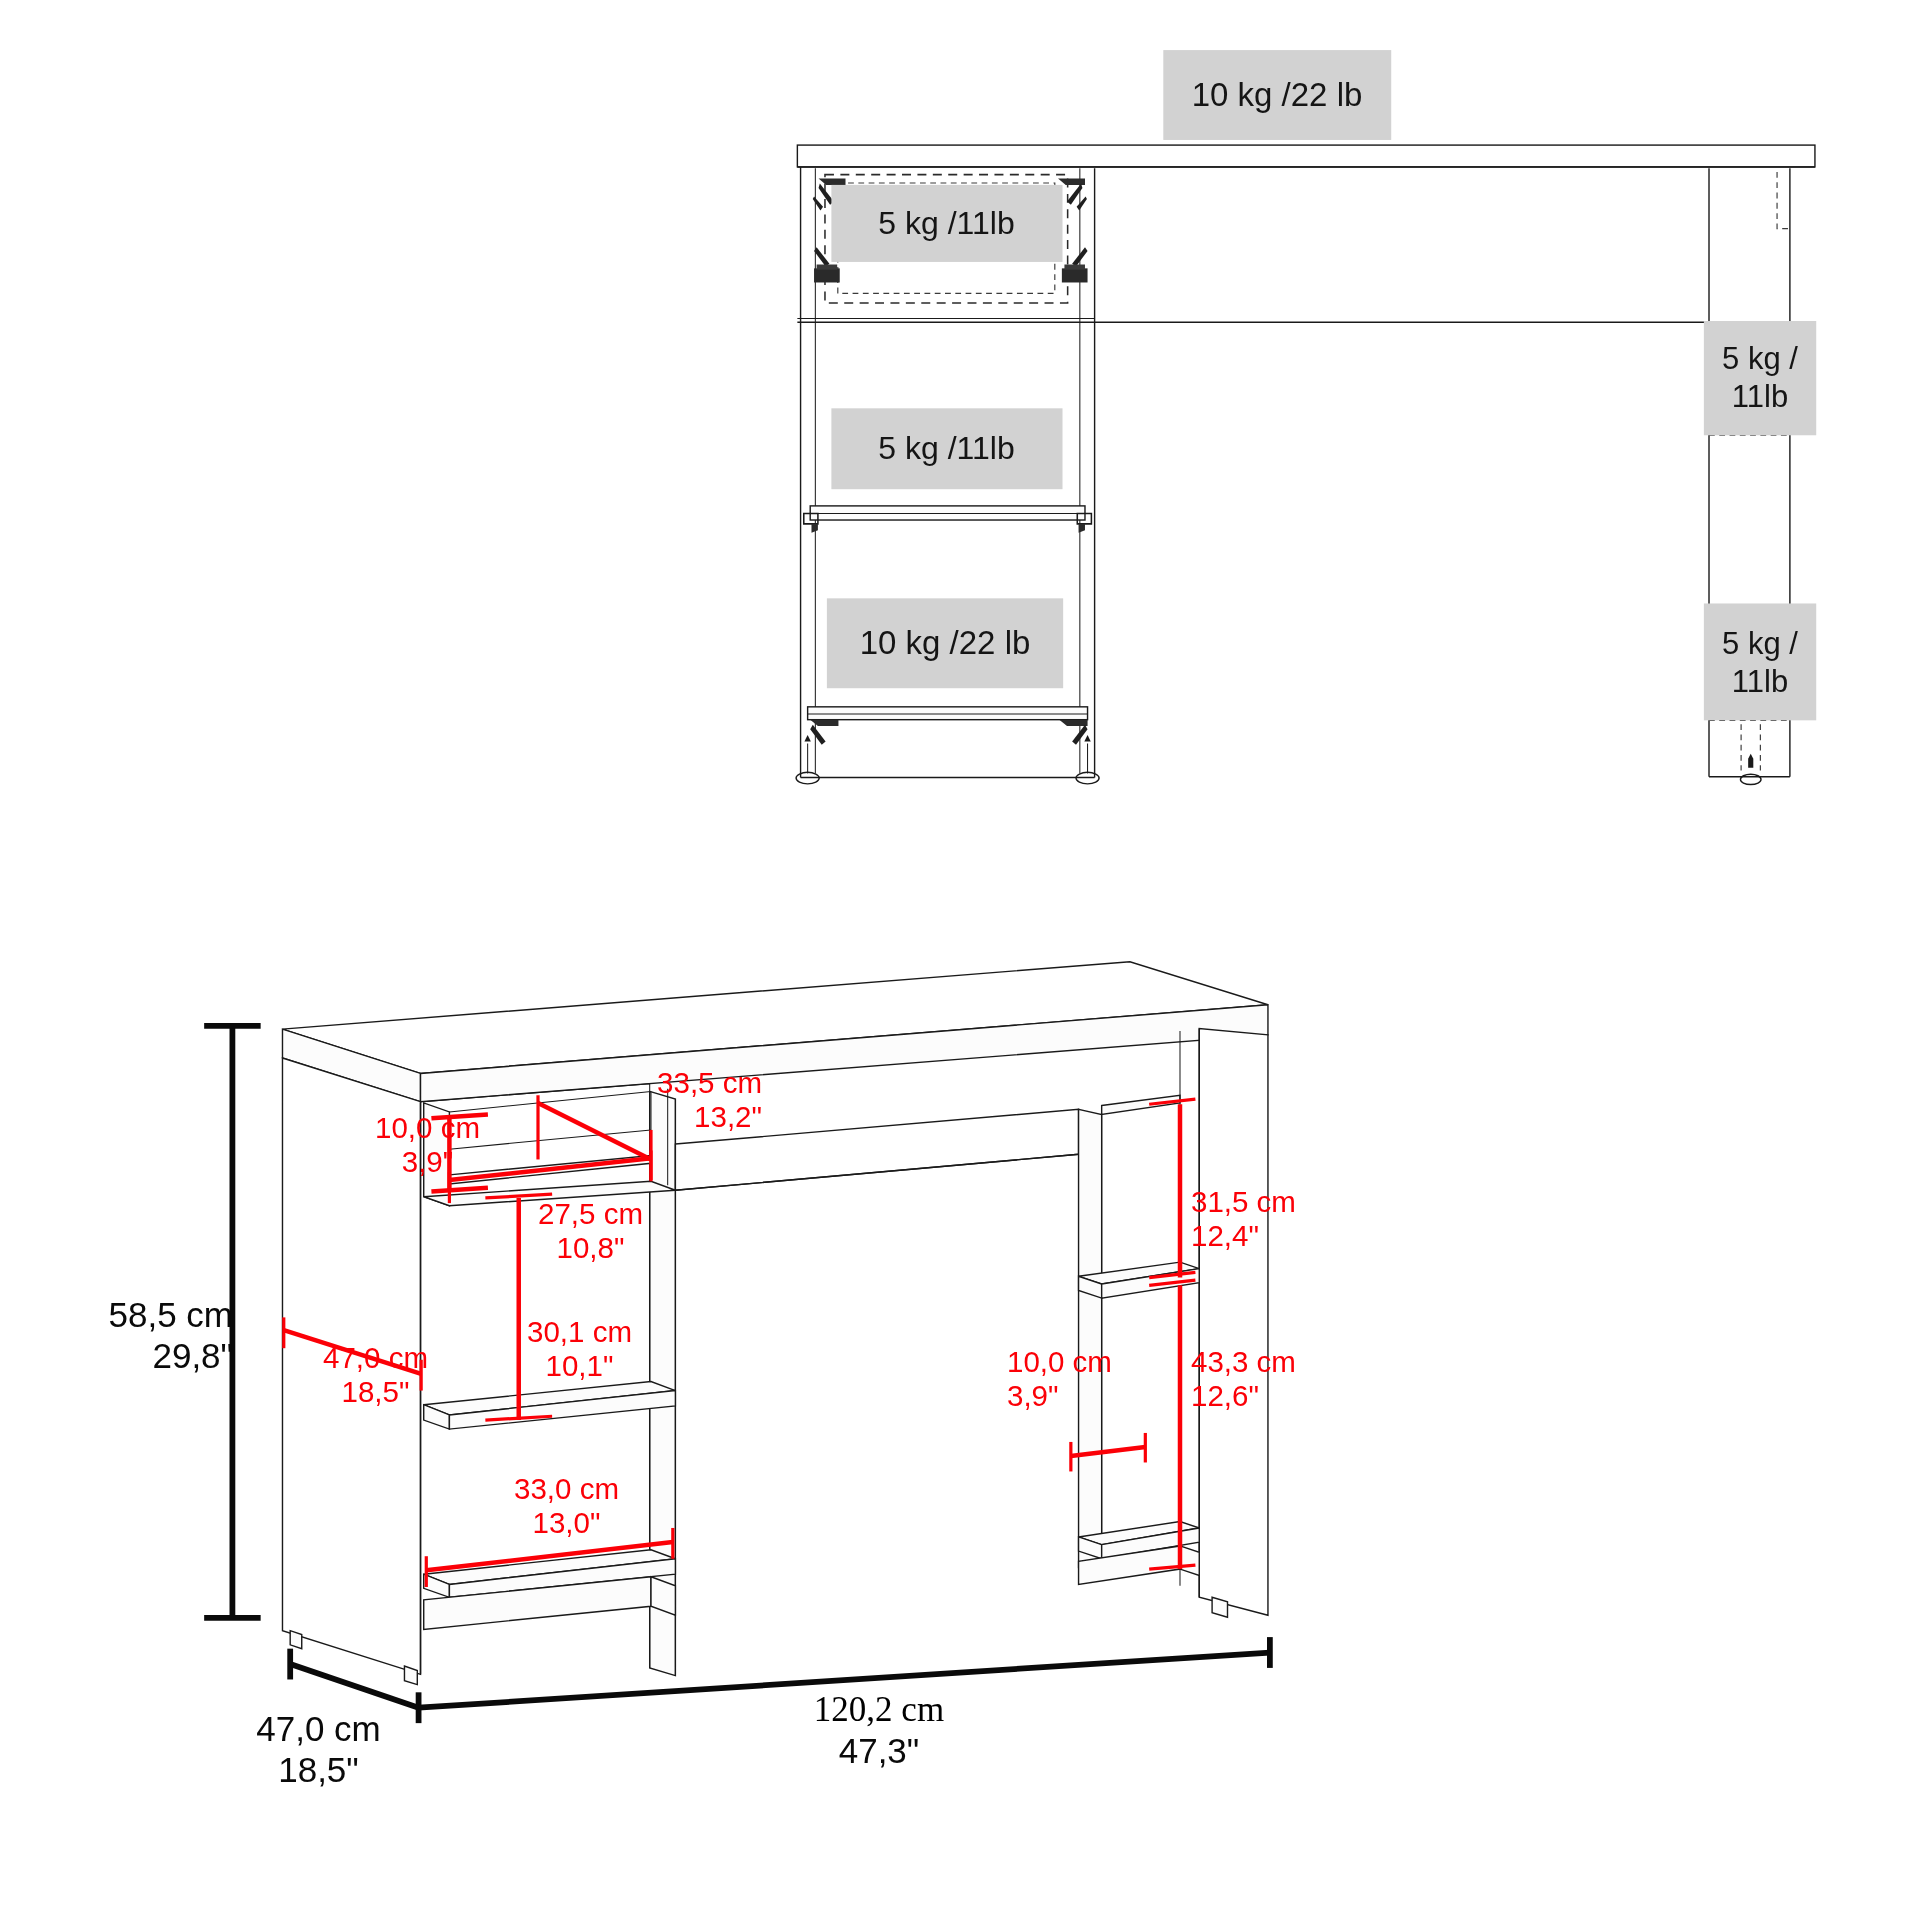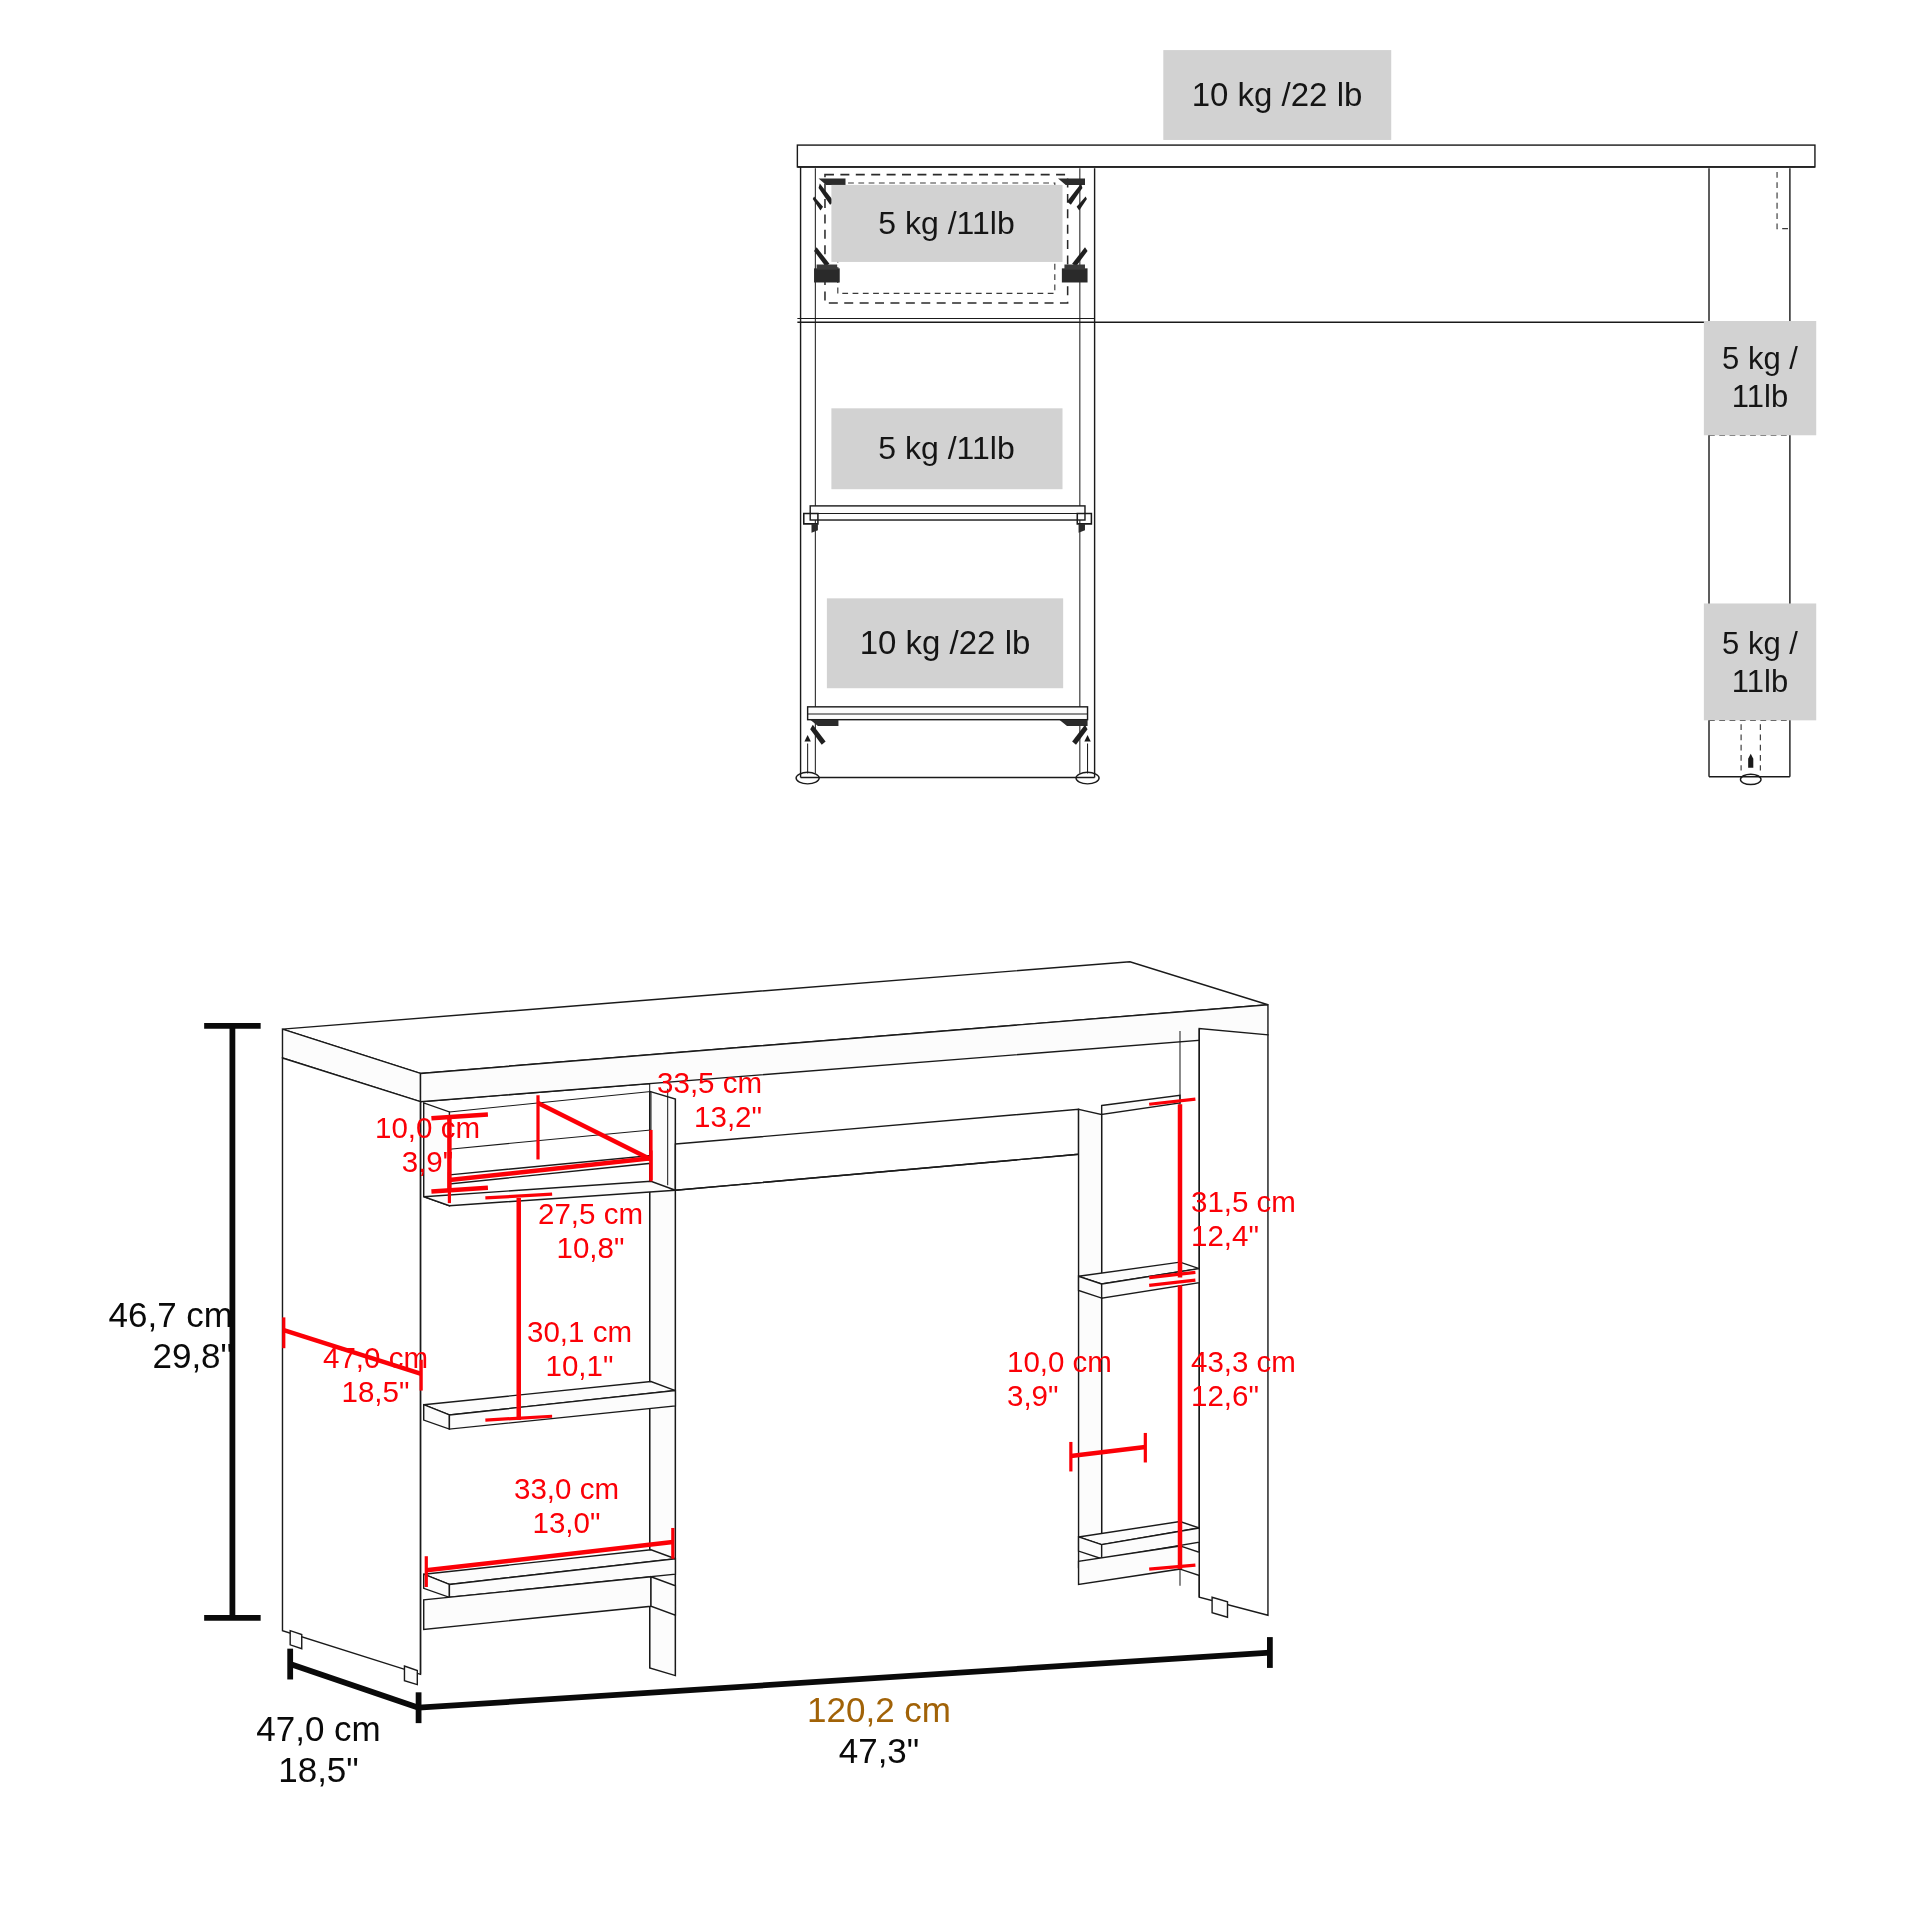--- a/index.html
+++ b/index.html
@@ -371,31 +371,31 @@
     <g>
       <line x1="452" y1="2592" x2="652" y2="2660" class="blk-dim"></line>
       <line x1="452" y1="2568" x2="452" y2="2616" class="blk-dim"></line>
       <line x1="652" y1="2636" x2="652" y2="2684" class="blk-dim"></line>
       <line x1="652" y1="2660" x2="1978" y2="2574" class="blk-dim"></line>
       <line x1="1978" y1="2550" x2="1978" y2="2598" class="blk-dim"></line>
     </g>
   </svg>
 
   <div style="position:absolute; left:85px; top:1294px; width:148px; text-align:right; line-height:1.18;">
-    <div style="font-size:35px; color:#0a0a0a; font-family:'Liberation Sans', sans-serif;">46,7 cm</div>
+    <div style="font-size:35px; color:#0a0a0a; font-family:'Liberation Sans', sans-serif;">58,5 cm</div>
     <div style="font-size:35px; color:#0a0a0a; font-family:'Liberation Sans', sans-serif;">29,8"</div>
   </div>
 
   <div style="position:absolute; left:238px; top:1708px; width:161px; text-align:center; line-height:1.18;">
     <div style="font-size:35px; color:#0a0a0a; font-family:'Liberation Sans', sans-serif;">47,0 cm</div>
     <div style="font-size:35px; color:#0a0a0a; font-family:'Liberation Sans', sans-serif;">18,5"</div>
   </div>
 
   <div style="position:absolute; left:770px; top:1689px; width:218px; text-align:center; line-height:1.18;">
-    <div style="font-size:35px; color:#a16207; font-family:Liberation Sans, sans-serif;">120,2 cm</div>
+    <div style="font-size:35px; color:#000000; font-family:Liberation Serif, serif;">120,2 cm</div>
     <div style="font-size:35px; color:#0a0a0a; font-family:'Liberation Sans', sans-serif;">47,3"</div>
   </div>
 
   <div style="position:absolute; left:292px; top:1341px; width:167px; text-align:center; line-height:1.16;">
     <div style="font-size:29.5px; color:#fb0007; font-family:'Liberation Sans', sans-serif;">47,0 cm</div>
     <div style="font-size:29.5px; color:#fb0007; font-family:'Liberation Sans', sans-serif;">18,5"</div>
   </div>
 
   <div style="position:absolute; left:347px; top:1111px; width:161px; text-align:center; line-height:1.16;">
     <div style="font-size:29.5px; color:#fb0007; font-family:'Liberation Sans', sans-serif;">10,0 cm</div>

